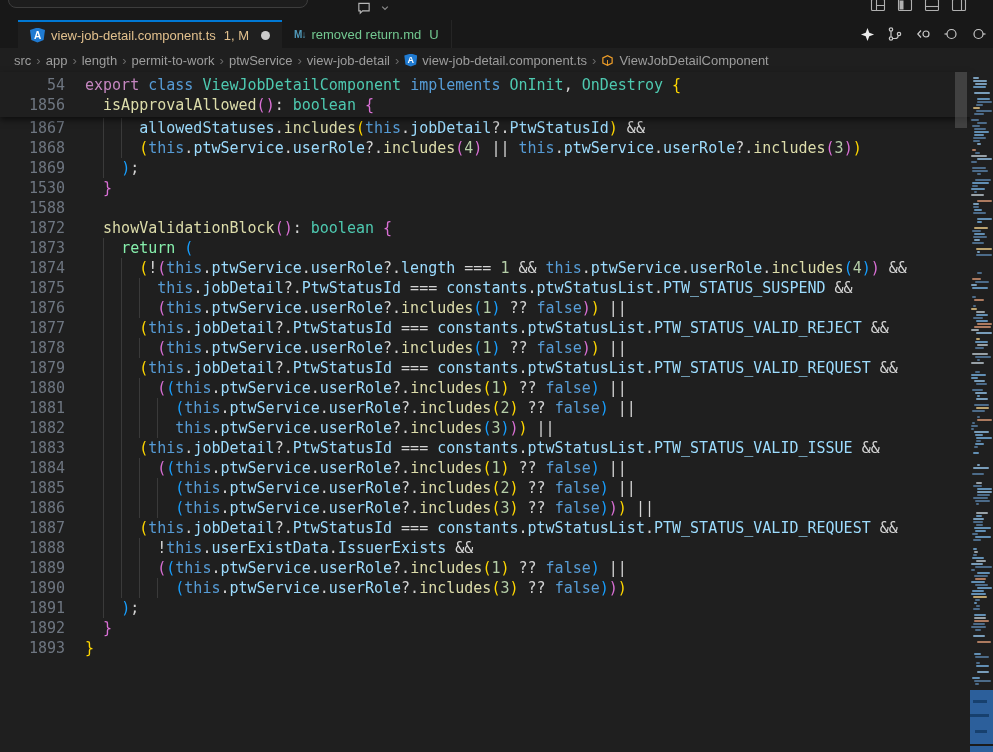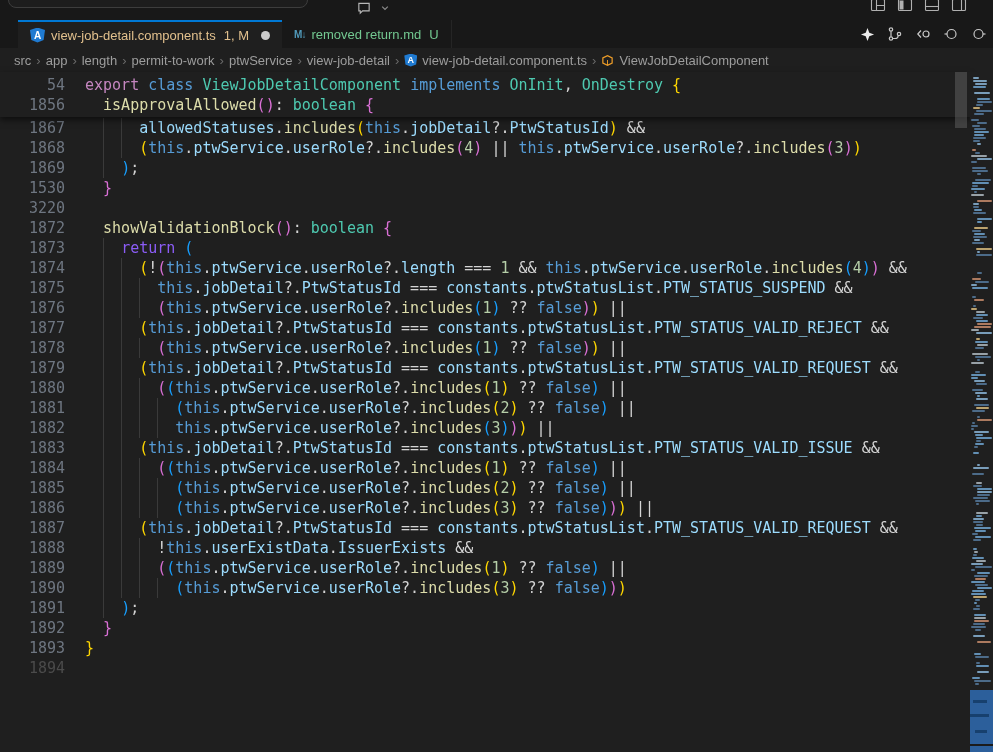--- a/index.html
+++ b/index.html
@@ -182,44 +182,43 @@
       </span>
       <span class="crumb">ViewJobDetailComponent</span>
     </div>
 
   <div class="editor">
     <div class="lines" id="lines">
         <div class="line"><span class="ln">1867</span><span class="code"><span class="guide" style="left: 2ch;"></span><span class="guide" style="left: 4ch;"></span><span style="color: rgb(212, 212, 212);">      </span><span style="color: rgb(156, 220, 254);">allowedStatuses</span><span style="color: rgb(212, 212, 212);">.</span><span style="color: rgb(220, 220, 170);">includes</span><span style="color: rgb(255, 215, 0);">(</span><span style="color: rgb(86, 156, 214);">this</span><span style="color: rgb(212, 212, 212);">.</span><span style="color: rgb(156, 220, 254);">jobDetail</span><span style="color: rgb(212, 212, 212);">?.</span><span style="color: rgb(156, 220, 254);">PtwStatusId</span><span style="color: rgb(255, 215, 0);">)</span><span style="color: rgb(212, 212, 212);"> &amp;&amp;</span></span></div>
         <div class="line"><span class="ln">1868</span><span class="code"><span class="guide" style="left: 2ch;"></span><span class="guide" style="left: 4ch;"></span><span style="color: rgb(212, 212, 212);">      </span><span style="color: rgb(255, 215, 0);">(</span><span style="color: rgb(86, 156, 214);">this</span><span style="color: rgb(212, 212, 212);">.</span><span style="color: rgb(156, 220, 254);">ptwService</span><span style="color: rgb(212, 212, 212);">.</span><span style="color: rgb(156, 220, 254);">userRole</span><span style="color: rgb(212, 212, 212);">?.</span><span style="color: rgb(220, 220, 170);">includes</span><span style="color: rgb(218, 112, 214);">(</span><span style="color: rgb(181, 206, 168);">4</span><span style="color: rgb(218, 112, 214);">)</span><span style="color: rgb(212, 212, 212);"> || </span><span style="color: rgb(86, 156, 214);">this</span><span style="color: rgb(212, 212, 212);">.</span><span style="color: rgb(156, 220, 254);">ptwService</span><span style="color: rgb(212, 212, 212);">.</span><span style="color: rgb(156, 220, 254);">userRole</span><span style="color: rgb(212, 212, 212);">?.</span><span style="color: rgb(220, 220, 170);">includes</span><span style="color: rgb(218, 112, 214);">(</span><span style="color: rgb(181, 206, 168);">3</span><span style="color: rgb(218, 112, 214);">)</span><span style="color: rgb(255, 215, 0);">)</span></span></div>
         <div class="line"><span class="ln">1869</span><span class="code"><span class="guide" style="left: 2ch;"></span><span style="color: rgb(212, 212, 212);">    </span><span style="color: rgb(23, 159, 255);">)</span><span style="color: rgb(212, 212, 212);">;</span></span></div>
         <div class="line"><span class="ln">1530</span><span class="code"><span style="color: rgb(212, 212, 212);">  </span><span style="color: rgb(218, 112, 214);">}</span></span></div>
-        <div class="line"><span class="ln">3220</span><span class="code"></span></div>
+        <div class="line"><span class="ln">1588</span><span class="code"></span></div>
         <div class="line"><span class="ln">1872</span><span class="code"><span style="color: rgb(212, 212, 212);">  </span><span style="color: rgb(220, 220, 170);">showValidationBlock</span><span style="color: rgb(218, 112, 214);">(</span><span style="color: rgb(218, 112, 214);">)</span><span style="color: rgb(212, 212, 212);">:</span><span style="color: rgb(212, 212, 212);"> </span><span style="color: rgb(78, 201, 176);">boolean</span><span style="color: rgb(212, 212, 212);"> </span><span style="color: rgb(218, 112, 214);">{</span></span></div>
-        <div class="line"><span class="ln">1873</span><span class="code"><span class="guide" style="left: 2ch;"></span><span style="color: rgb(212, 212, 212);">    </span><span style="color: #8b5cf6;">return</span><span style="color: rgb(212, 212, 212);"> </span><span style="color: rgb(23, 159, 255);">(</span></span></div>
+        <div class="line"><span class="ln">1873</span><span class="code"><span class="guide" style="left: 2ch;"></span><span style="color: rgb(212, 212, 212);">    </span><span style="color: #86efac;">return</span><span style="color: rgb(212, 212, 212);"> </span><span style="color: rgb(23, 159, 255);">(</span></span></div>
         <div class="line"><span class="ln">1874</span><span class="code"><span class="guide" style="left: 2ch;"></span><span class="guide" style="left: 4ch;"></span><span style="color: rgb(212, 212, 212);">      </span><span style="color: rgb(255, 215, 0);">(</span><span style="color: rgb(212, 212, 212);">!</span><span style="color: rgb(218, 112, 214);">(</span><span style="color: rgb(86, 156, 214);">this</span><span style="color: rgb(212, 212, 212);">.</span><span style="color: rgb(156, 220, 254);">ptwService</span><span style="color: rgb(212, 212, 212);">.</span><span style="color: rgb(156, 220, 254);">userRole</span><span style="color: rgb(212, 212, 212);">?.</span><span style="color: rgb(156, 220, 254);">length</span><span style="color: rgb(212, 212, 212);"> === </span><span style="color: rgb(181, 206, 168);">1</span><span style="color: rgb(212, 212, 212);"> &amp;&amp; </span><span style="color: rgb(86, 156, 214);">this</span><span style="color: rgb(212, 212, 212);">.</span><span style="color: rgb(156, 220, 254);">ptwService</span><span style="color: rgb(212, 212, 212);">.</span><span style="color: rgb(156, 220, 254);">userRole</span><span style="color: rgb(212, 212, 212);">.</span><span style="color: rgb(220, 220, 170);">includes</span><span style="color: rgb(23, 159, 255);">(</span><span style="color: rgb(181, 206, 168);">4</span><span style="color: rgb(23, 159, 255);">)</span><span style="color: rgb(218, 112, 214);">)</span><span style="color: rgb(212, 212, 212);"> &amp;&amp;</span></span></div>
         <div class="line"><span class="ln">1875</span><span class="code"><span class="guide" style="left: 2ch;"></span><span class="guide" style="left: 4ch;"></span><span class="guide" style="left: 6ch;"></span><span style="color: rgb(212, 212, 212);">        </span><span style="color: rgb(86, 156, 214);">this</span><span style="color: rgb(212, 212, 212);">.</span><span style="color: rgb(156, 220, 254);">jobDetail</span><span style="color: rgb(212, 212, 212);">?.</span><span style="color: rgb(156, 220, 254);">PtwStatusId</span><span style="color: rgb(212, 212, 212);"> === </span><span style="color: rgb(156, 220, 254);">constants</span><span style="color: rgb(212, 212, 212);">.</span><span style="color: rgb(156, 220, 254);">ptwStatusList</span><span style="color: rgb(212, 212, 212);">.</span><span style="color: rgb(156, 220, 254);">PTW_STATUS_SUSPEND</span><span style="color: rgb(212, 212, 212);"> &amp;&amp;</span></span></div>
         <div class="line"><span class="ln">1876</span><span class="code"><span class="guide" style="left: 2ch;"></span><span class="guide" style="left: 4ch;"></span><span class="guide" style="left: 6ch;"></span><span style="color: rgb(212, 212, 212);">        </span><span style="color: rgb(218, 112, 214);">(</span><span style="color: rgb(86, 156, 214);">this</span><span style="color: rgb(212, 212, 212);">.</span><span style="color: rgb(156, 220, 254);">ptwService</span><span style="color: rgb(212, 212, 212);">.</span><span style="color: rgb(156, 220, 254);">userRole</span><span style="color: rgb(212, 212, 212);">?.</span><span style="color: rgb(220, 220, 170);">includes</span><span style="color: rgb(23, 159, 255);">(</span><span style="color: rgb(181, 206, 168);">1</span><span style="color: rgb(23, 159, 255);">)</span><span style="color: rgb(212, 212, 212);"> ?? </span><span style="color: rgb(86, 156, 214);">false</span><span style="color: rgb(218, 112, 214);">)</span><span style="color: rgb(255, 215, 0);">)</span><span style="color: rgb(212, 212, 212);"> ||</span></span></div>
         <div class="line"><span class="ln">1877</span><span class="code"><span class="guide" style="left: 2ch;"></span><span class="guide" style="left: 4ch;"></span><span style="color: rgb(212, 212, 212);">      </span><span style="color: rgb(255, 215, 0);">(</span><span style="color: rgb(86, 156, 214);">this</span><span style="color: rgb(212, 212, 212);">.</span><span style="color: rgb(156, 220, 254);">jobDetail</span><span style="color: rgb(212, 212, 212);">?.</span><span style="color: rgb(156, 220, 254);">PtwStatusId</span><span style="color: rgb(212, 212, 212);"> === </span><span style="color: rgb(156, 220, 254);">constants</span><span style="color: rgb(212, 212, 212);">.</span><span style="color: rgb(156, 220, 254);">ptwStatusList</span><span style="color: rgb(212, 212, 212);">.</span><span style="color: rgb(156, 220, 254);">PTW_STATUS_VALID_REJECT</span><span style="color: rgb(212, 212, 212);"> &amp;&amp;</span></span></div>
         <div class="line"><span class="ln">1878</span><span class="code"><span class="guide" style="left: 2ch;"></span><span class="guide" style="left: 4ch;"></span><span class="guide" style="left: 6ch;"></span><span style="color: rgb(212, 212, 212);">        </span><span style="color: rgb(218, 112, 214);">(</span><span style="color: rgb(86, 156, 214);">this</span><span style="color: rgb(212, 212, 212);">.</span><span style="color: rgb(156, 220, 254);">ptwService</span><span style="color: rgb(212, 212, 212);">.</span><span style="color: rgb(156, 220, 254);">userRole</span><span style="color: rgb(212, 212, 212);">?.</span><span style="color: rgb(220, 220, 170);">includes</span><span style="color: rgb(23, 159, 255);">(</span><span style="color: rgb(181, 206, 168);">1</span><span style="color: rgb(23, 159, 255);">)</span><span style="color: rgb(212, 212, 212);"> ?? </span><span style="color: rgb(86, 156, 214);">false</span><span style="color: rgb(218, 112, 214);">)</span><span style="color: rgb(255, 215, 0);">)</span><span style="color: rgb(212, 212, 212);"> ||</span></span></div>
         <div class="line"><span class="ln">1879</span><span class="code"><span class="guide" style="left: 2ch;"></span><span class="guide" style="left: 4ch;"></span><span style="color: rgb(212, 212, 212);">      </span><span style="color: rgb(255, 215, 0);">(</span><span style="color: rgb(86, 156, 214);">this</span><span style="color: rgb(212, 212, 212);">.</span><span style="color: rgb(156, 220, 254);">jobDetail</span><span style="color: rgb(212, 212, 212);">?.</span><span style="color: rgb(156, 220, 254);">PtwStatusId</span><span style="color: rgb(212, 212, 212);"> === </span><span style="color: rgb(156, 220, 254);">constants</span><span style="color: rgb(212, 212, 212);">.</span><span style="color: rgb(156, 220, 254);">ptwStatusList</span><span style="color: rgb(212, 212, 212);">.</span><span style="color: rgb(156, 220, 254);">PTW_STATUS_VALID_REQUEST</span><span style="color: rgb(212, 212, 212);"> &amp;&amp;</span></span></div>
         <div class="line"><span class="ln">1880</span><span class="code"><span class="guide" style="left: 2ch;"></span><span class="guide" style="left: 4ch;"></span><span class="guide" style="left: 6ch;"></span><span style="color: rgb(212, 212, 212);">        </span><span style="color: rgb(218, 112, 214);">(</span><span style="color: rgb(23, 159, 255);">(</span><span style="color: rgb(86, 156, 214);">this</span><span style="color: rgb(212, 212, 212);">.</span><span style="color: rgb(156, 220, 254);">ptwService</span><span style="color: rgb(212, 212, 212);">.</span><span style="color: rgb(156, 220, 254);">userRole</span><span style="color: rgb(212, 212, 212);">?.</span><span style="color: rgb(220, 220, 170);">includes</span><span style="color: rgb(255, 215, 0);">(</span><span style="color: rgb(181, 206, 168);">1</span><span style="color: rgb(255, 215, 0);">)</span><span style="color: rgb(212, 212, 212);"> ?? </span><span style="color: rgb(86, 156, 214);">false</span><span style="color: rgb(23, 159, 255);">)</span><span style="color: rgb(212, 212, 212);"> ||</span></span></div>
         <div class="line"><span class="ln">1881</span><span class="code"><span class="guide" style="left: 2ch;"></span><span class="guide" style="left: 4ch;"></span><span class="guide" style="left: 6ch;"></span><span class="guide" style="left: 8ch;"></span><span style="color: rgb(212, 212, 212);">          </span><span style="color: rgb(23, 159, 255);">(</span><span style="color: rgb(86, 156, 214);">this</span><span style="color: rgb(212, 212, 212);">.</span><span style="color: rgb(156, 220, 254);">ptwService</span><span style="color: rgb(212, 212, 212);">.</span><span style="color: rgb(156, 220, 254);">userRole</span><span style="color: rgb(212, 212, 212);">?.</span><span style="color: rgb(220, 220, 170);">includes</span><span style="color: rgb(255, 215, 0);">(</span><span style="color: rgb(181, 206, 168);">2</span><span style="color: rgb(255, 215, 0);">)</span><span style="color: rgb(212, 212, 212);"> ?? </span><span style="color: rgb(86, 156, 214);">false</span><span style="color: rgb(23, 159, 255);">)</span><span style="color: rgb(212, 212, 212);"> ||</span></span></div>
         <div class="line"><span class="ln">1882</span><span class="code"><span class="guide" style="left: 2ch;"></span><span class="guide" style="left: 4ch;"></span><span class="guide" style="left: 6ch;"></span><span class="guide" style="left: 8ch;"></span><span style="color: rgb(212, 212, 212);">          </span><span style="color: rgb(86, 156, 214);">this</span><span style="color: rgb(212, 212, 212);">.</span><span style="color: rgb(156, 220, 254);">ptwService</span><span style="color: rgb(212, 212, 212);">.</span><span style="color: rgb(156, 220, 254);">userRole</span><span style="color: rgb(212, 212, 212);">?.</span><span style="color: rgb(220, 220, 170);">includes</span><span style="color: rgb(23, 159, 255);">(</span><span style="color: rgb(181, 206, 168);">3</span><span style="color: rgb(23, 159, 255);">)</span><span style="color: rgb(218, 112, 214);">)</span><span style="color: rgb(255, 215, 0);">)</span><span style="color: rgb(212, 212, 212);"> ||</span></span></div>
         <div class="line"><span class="ln">1883</span><span class="code"><span class="guide" style="left: 2ch;"></span><span class="guide" style="left: 4ch;"></span><span style="color: rgb(212, 212, 212);">      </span><span style="color: rgb(255, 215, 0);">(</span><span style="color: rgb(86, 156, 214);">this</span><span style="color: rgb(212, 212, 212);">.</span><span style="color: rgb(156, 220, 254);">jobDetail</span><span style="color: rgb(212, 212, 212);">?.</span><span style="color: rgb(156, 220, 254);">PtwStatusId</span><span style="color: rgb(212, 212, 212);"> === </span><span style="color: rgb(156, 220, 254);">constants</span><span style="color: rgb(212, 212, 212);">.</span><span style="color: rgb(156, 220, 254);">ptwStatusList</span><span style="color: rgb(212, 212, 212);">.</span><span style="color: rgb(156, 220, 254);">PTW_STATUS_VALID_ISSUE</span><span style="color: rgb(212, 212, 212);"> &amp;&amp;</span></span></div>
         <div class="line"><span class="ln">1884</span><span class="code"><span class="guide" style="left: 2ch;"></span><span class="guide" style="left: 4ch;"></span><span class="guide" style="left: 6ch;"></span><span style="color: rgb(212, 212, 212);">        </span><span style="color: rgb(218, 112, 214);">(</span><span style="color: rgb(23, 159, 255);">(</span><span style="color: rgb(86, 156, 214);">this</span><span style="color: rgb(212, 212, 212);">.</span><span style="color: rgb(156, 220, 254);">ptwService</span><span style="color: rgb(212, 212, 212);">.</span><span style="color: rgb(156, 220, 254);">userRole</span><span style="color: rgb(212, 212, 212);">?.</span><span style="color: rgb(220, 220, 170);">includes</span><span style="color: rgb(255, 215, 0);">(</span><span style="color: rgb(181, 206, 168);">1</span><span style="color: rgb(255, 215, 0);">)</span><span style="color: rgb(212, 212, 212);"> ?? </span><span style="color: rgb(86, 156, 214);">false</span><span style="color: rgb(23, 159, 255);">)</span><span style="color: rgb(212, 212, 212);"> ||</span></span></div>
         <div class="line"><span class="ln">1885</span><span class="code"><span class="guide" style="left: 2ch;"></span><span class="guide" style="left: 4ch;"></span><span class="guide" style="left: 6ch;"></span><span class="guide" style="left: 8ch;"></span><span style="color: rgb(212, 212, 212);">          </span><span style="color: rgb(23, 159, 255);">(</span><span style="color: rgb(86, 156, 214);">this</span><span style="color: rgb(212, 212, 212);">.</span><span style="color: rgb(156, 220, 254);">ptwService</span><span style="color: rgb(212, 212, 212);">.</span><span style="color: rgb(156, 220, 254);">userRole</span><span style="color: rgb(212, 212, 212);">?.</span><span style="color: rgb(220, 220, 170);">includes</span><span style="color: rgb(255, 215, 0);">(</span><span style="color: rgb(181, 206, 168);">2</span><span style="color: rgb(255, 215, 0);">)</span><span style="color: rgb(212, 212, 212);"> ?? </span><span style="color: rgb(86, 156, 214);">false</span><span style="color: rgb(23, 159, 255);">)</span><span style="color: rgb(212, 212, 212);"> ||</span></span></div>
         <div class="line"><span class="ln">1886</span><span class="code"><span class="guide" style="left: 2ch;"></span><span class="guide" style="left: 4ch;"></span><span class="guide" style="left: 6ch;"></span><span class="guide" style="left: 8ch;"></span><span style="color: rgb(212, 212, 212);">          </span><span style="color: rgb(23, 159, 255);">(</span><span style="color: rgb(86, 156, 214);">this</span><span style="color: rgb(212, 212, 212);">.</span><span style="color: rgb(156, 220, 254);">ptwService</span><span style="color: rgb(212, 212, 212);">.</span><span style="color: rgb(156, 220, 254);">userRole</span><span style="color: rgb(212, 212, 212);">?.</span><span style="color: rgb(220, 220, 170);">includes</span><span style="color: rgb(255, 215, 0);">(</span><span style="color: rgb(181, 206, 168);">3</span><span style="color: rgb(255, 215, 0);">)</span><span style="color: rgb(212, 212, 212);"> ?? </span><span style="color: rgb(86, 156, 214);">false</span><span style="color: rgb(23, 159, 255);">)</span><span style="color: rgb(218, 112, 214);">)</span><span style="color: rgb(255, 215, 0);">)</span><span style="color: rgb(212, 212, 212);"> ||</span></span></div>
         <div class="line"><span class="ln">1887</span><span class="code"><span class="guide" style="left: 2ch;"></span><span class="guide" style="left: 4ch;"></span><span style="color: rgb(212, 212, 212);">      </span><span style="color: rgb(255, 215, 0);">(</span><span style="color: rgb(86, 156, 214);">this</span><span style="color: rgb(212, 212, 212);">.</span><span style="color: rgb(156, 220, 254);">jobDetail</span><span style="color: rgb(212, 212, 212);">?.</span><span style="color: rgb(156, 220, 254);">PtwStatusId</span><span style="color: rgb(212, 212, 212);"> === </span><span style="color: rgb(156, 220, 254);">constants</span><span style="color: rgb(212, 212, 212);">.</span><span style="color: rgb(156, 220, 254);">ptwStatusList</span><span style="color: rgb(212, 212, 212);">.</span><span style="color: rgb(156, 220, 254);">PTW_STATUS_VALID_REQUEST</span><span style="color: rgb(212, 212, 212);"> &amp;&amp;</span></span></div>
         <div class="line"><span class="ln">1888</span><span class="code"><span class="guide" style="left: 2ch;"></span><span class="guide" style="left: 4ch;"></span><span class="guide" style="left: 6ch;"></span><span style="color: rgb(212, 212, 212);">        </span><span style="color: rgb(212, 212, 212);">!</span><span style="color: rgb(86, 156, 214);">this</span><span style="color: rgb(212, 212, 212);">.</span><span style="color: rgb(156, 220, 254);">userExistData</span><span style="color: rgb(212, 212, 212);">.</span><span style="color: rgb(156, 220, 254);">IssuerExists</span><span style="color: rgb(212, 212, 212);"> &amp;&amp;</span></span></div>
         <div class="line"><span class="ln">1889</span><span class="code"><span class="guide" style="left: 2ch;"></span><span class="guide" style="left: 4ch;"></span><span class="guide" style="left: 6ch;"></span><span style="color: rgb(212, 212, 212);">        </span><span style="color: rgb(218, 112, 214);">(</span><span style="color: rgb(23, 159, 255);">(</span><span style="color: rgb(86, 156, 214);">this</span><span style="color: rgb(212, 212, 212);">.</span><span style="color: rgb(156, 220, 254);">ptwService</span><span style="color: rgb(212, 212, 212);">.</span><span style="color: rgb(156, 220, 254);">userRole</span><span style="color: rgb(212, 212, 212);">?.</span><span style="color: rgb(220, 220, 170);">includes</span><span style="color: rgb(255, 215, 0);">(</span><span style="color: rgb(181, 206, 168);">1</span><span style="color: rgb(255, 215, 0);">)</span><span style="color: rgb(212, 212, 212);"> ?? </span><span style="color: rgb(86, 156, 214);">false</span><span style="color: rgb(23, 159, 255);">)</span><span style="color: rgb(212, 212, 212);"> ||</span></span></div>
         <div class="line"><span class="ln">1890</span><span class="code"><span class="guide" style="left: 2ch;"></span><span class="guide" style="left: 4ch;"></span><span class="guide" style="left: 6ch;"></span><span class="guide" style="left: 8ch;"></span><span style="color: rgb(212, 212, 212);">          </span><span style="color: rgb(23, 159, 255);">(</span><span style="color: rgb(86, 156, 214);">this</span><span style="color: rgb(212, 212, 212);">.</span><span style="color: rgb(156, 220, 254);">ptwService</span><span style="color: rgb(212, 212, 212);">.</span><span style="color: rgb(156, 220, 254);">userRole</span><span style="color: rgb(212, 212, 212);">?.</span><span style="color: rgb(220, 220, 170);">includes</span><span style="color: rgb(255, 215, 0);">(</span><span style="color: rgb(181, 206, 168);">3</span><span style="color: rgb(255, 215, 0);">)</span><span style="color: rgb(212, 212, 212);"> ?? </span><span style="color: rgb(86, 156, 214);">false</span><span style="color: rgb(23, 159, 255);">)</span><span style="color: rgb(218, 112, 214);">)</span><span style="color: rgb(255, 215, 0);">)</span></span></div>
         <div class="line"><span class="ln">1891</span><span class="code"><span class="guide" style="left: 2ch;"></span><span style="color: rgb(212, 212, 212);">    </span><span style="color: rgb(23, 159, 255);">)</span><span style="color: rgb(212, 212, 212);">;</span></span></div>
         <div class="line"><span class="ln">1892</span><span class="code"><span style="color: rgb(212, 212, 212);">  </span><span style="color: rgb(218, 112, 214);">}</span></span></div>
         <div class="line"><span class="ln">1893</span><span class="code"><span style="color: rgb(255, 215, 0);">}</span></span></div>
-        <div class="line"><span class="ln dim">1894</span><span class="code"></span></div>
       </div>
     <div class="sticky" id="sticky">
         <div class="line"><span class="ln">54</span><span class="code"><span style="color: rgb(197, 134, 192);">export</span><span style="color: rgb(212, 212, 212);"> </span><span style="color: rgb(86, 156, 214);">class</span><span style="color: rgb(212, 212, 212);"> </span><span style="color: rgb(78, 201, 176);">ViewJobDetailComponent</span><span style="color: rgb(212, 212, 212);"> </span><span style="color: rgb(86, 156, 214);">implements</span><span style="color: rgb(212, 212, 212);"> </span><span style="color: rgb(78, 201, 176);">OnInit</span><span style="color: rgb(212, 212, 212);">, </span><span style="color: rgb(78, 201, 176);">OnDestroy</span><span style="color: rgb(212, 212, 212);"> </span><span style="color: rgb(255, 215, 0);">{</span></span></div>
         <div class="line"><span class="ln">1856</span><span class="code"><span style="color: rgb(212, 212, 212);">  </span><span style="color: rgb(220, 220, 170);">isApprovalAllowed</span><span style="color: rgb(218, 112, 214);">(</span><span style="color: rgb(218, 112, 214);">)</span><span style="color: rgb(212, 212, 212);">:</span><span style="color: rgb(212, 212, 212);"> </span><span style="color: rgb(78, 201, 176);">boolean</span><span style="color: rgb(212, 212, 212);"> </span><span style="color: rgb(218, 112, 214);">{</span></span></div>
       </div>
     <div class="vscroll"></div>
     <div class="minimap" id="minimap">
       <div class="mm-sel">
         <div class="mm-stripe" style="top:10px;left:3px;width:14px;"></div>
         <div class="mm-stripe" style="top:24px;left:0;width:19px;"></div>

